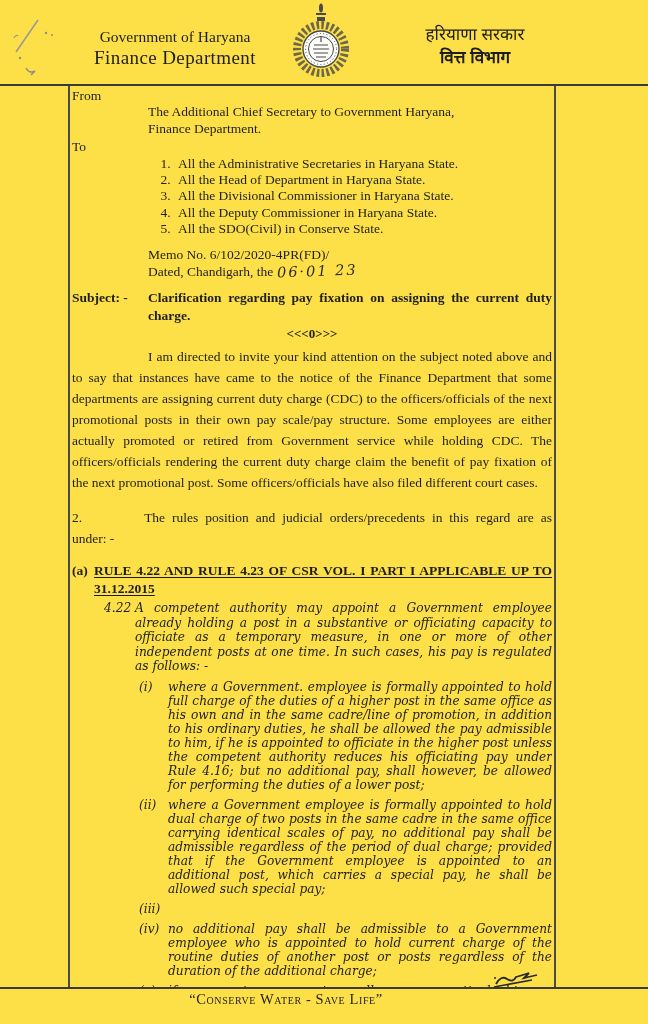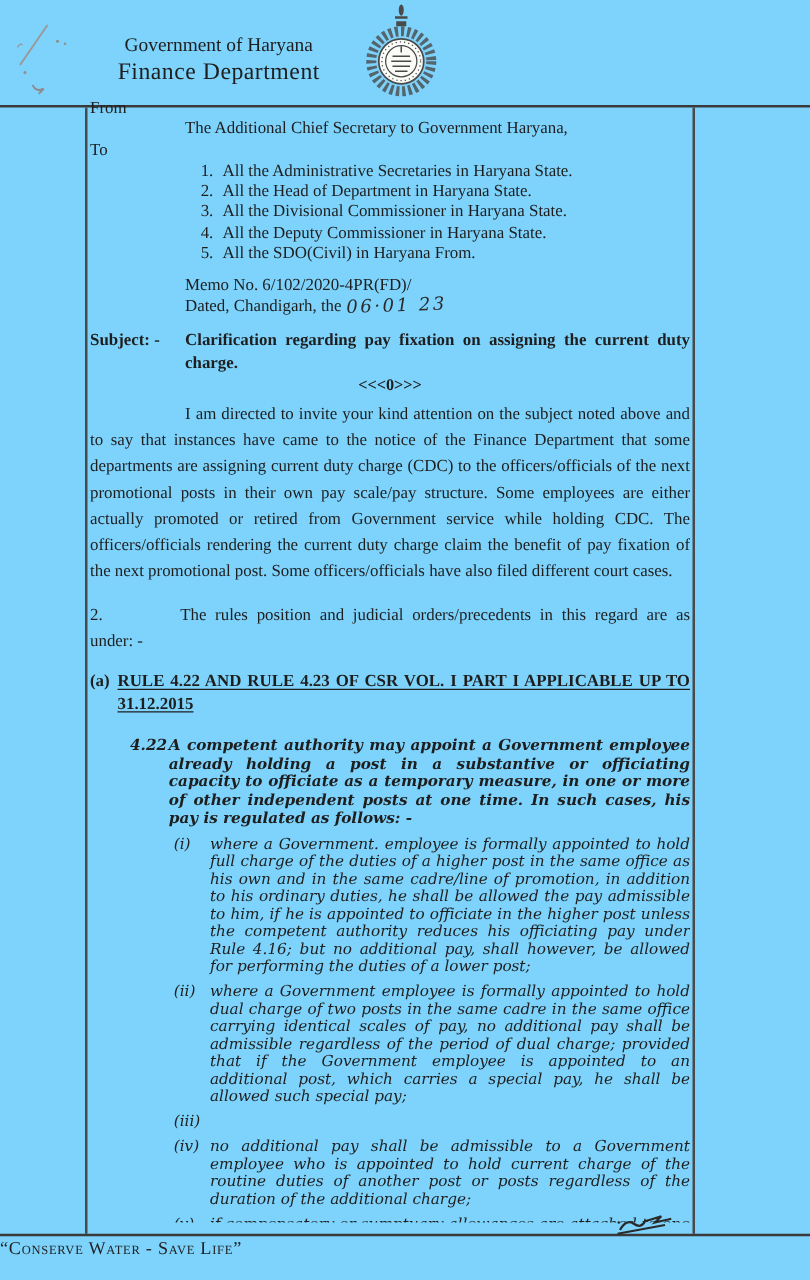--- a/index.html
+++ b/index.html
@@ -1,19 +1,19 @@
 <!DOCTYPE html>
 <html><head>
 <meta charset="utf-8">
 <style>
   html,body{margin:0;padding:0;background:#d9d9d9;}
   .page{
     position:relative;
     width:648px;height:1024px;
-    background:#7dd3fc;
+    background:#fde047;
     overflow:hidden;
     font-family:"Liberation Serif", serif;
     color:#1e1e1e;
   }
   
   .hdr-left{position:absolute;left:62px;top:27px;width:226px;text-align:center;}
   .hdr-left .l1{font-size:15.5px;line-height:19px;}
   .hdr-left .l2{font-size:19px;font-weight:normal;letter-spacing:.4px;line-height:23px;}
   .emblem{position:absolute;left:291px;top:3px;}
   .hdr-right{position:absolute;left:400px;top:24px;width:150px;text-align:center;
@@ -21,21 +21,21 @@
   .hdr-right .l1{font-size:17px;line-height:22px;}
   .hdr-right .l2{font-size:17px;font-weight:bold;line-height:23px;}
   .pencil-marks{position:absolute;left:4px;top:6px;}
   .hrule-top{position:absolute;left:0;top:84px;width:648px;height:2px;background:#3a3a3a;}
   .vline{position:absolute;top:86px;height:901px;width:1.5px;background:#4a4a4a;}
   .vline.left{left:68px;}
   .vline.right{left:554px;}
   .hrule-bottom{position:absolute;left:0;top:987px;width:648px;height:1.6px;background:#3a3a3a;}
   
   .frame{
-    position:absolute;left:72px;top:76px;width:480px;height:902px;
+    position:absolute;left:72px;top:86px;width:480px;height:902px;
     overflow:hidden;font-size:13.5px;
   }
   .lbl{line-height:14px;margin-top:3px;}
   .addr{margin-left:76px;line-height:17px;}
   .recipients{margin:2px 0 0 0;padding-left:102px;line-height:16.2px;}
   .recipients li{padding-left:4px;}
   .memo{margin:9px 0 0 76px;line-height:17px;}
   .handwritten{
     display:inline-block;font-family:"DejaVu Serif", serif;font-style:italic;
     font-size:14.5px;letter-spacing:2px;transform:rotate(-2deg);color:#2b2b2b;
@@ -45,29 +45,29 @@
   .subject-text{flex:1;text-align:justify;line-height:18px;}
   .separator{text-align:center;font-weight:bold;font-size:13px;line-height:15px;margin-top:1px;}
   .para{text-align:justify;line-height:21px;}
   .para1{margin-top:5px;text-indent:76px;}
   .para2{margin-top:2px;}
   .tab{display:inline-block;width:62px;}
   .section-a{display:flex;margin-top:5px;font-weight:bold;line-height:18px;}
   .sa-label{width:22px;flex:none;}
   .sa-heading{flex:1;text-decoration:underline;text-underline-offset:2px;text-align:justify;}
   .quote{font-family:"DejaVu Serif", serif;font-style:italic;font-size:12.2px;}
-  .rule422{display:flex;margin-top:17px;line-height:14.6px;font-weight:bold;}
+  .rule422{display:flex;margin-top:3px;line-height:14.6px;}
   .r-num{width:31px;margin-left:32px;flex:none;}
   .r-text{flex:1;text-align:justify;}
   .clause{display:flex;margin-top:6px;line-height:14px;}
   .c-num{width:29px;margin-left:67px;flex:none;}
   .c-text{flex:1;text-align:justify;}
   
   .footer-motto{
-    position:absolute;left:0;top:991px;width:572px;text-align:left;
+    position:absolute;left:0;top:991px;width:572px;text-align:center;
     font-variant:small-caps;font-size:14.5px;letter-spacing:.6px;color:#222;
   }
   .signature{position:absolute;left:492px;top:970px;}
 </style>
 </head>
 <body>
 
 <div class="page">
 
   <svg class="pencil-marks" width="70" height="80" viewBox="0 0 70 80">
@@ -93,39 +93,44 @@
         <circle cx="30" cy="46" r="24" stroke-width="8" stroke-dasharray="2.6 2.3" opacity="0.8"></circle>
         <circle cx="30" cy="46" r="18" fill="#fbfbf8" stroke-width="1.4"></circle>
         <circle cx="30" cy="46" r="15.5" stroke-width="1" stroke-dasharray="1 2.4"></circle>
         <circle cx="30" cy="46" r="12.5" stroke-width="1"></circle>
         <path d="M30 34 v5" stroke-width="1.2"></path>
         <path d="M23 42 h14 M22 46 h16 M23 50 h14 M25 54 h10" stroke-width="1.2"></path>
       </g>
     </svg>
   </div>
 
+  <div class="hdr-right">
+    <div class="l1">हरियाणा सरकार</div>
+    <div class="l2">वित्त विभाग</div>
+  </div>
 
   <div class="hrule-top"></div>
   <div class="vline left"></div>
   <div class="vline right"></div>
 
   <div class="frame">
 
     <div class="lbl">From</div>
     <div class="addr">
       <div>The Additional Chief Secretary to Government Haryana,</div>
+      <div>Finance Department.</div>
     </div>
 
     <div class="lbl">To</div>
     <ol class="recipients">
       <li>All the Administrative Secretaries in Haryana State.</li>
       <li>All the Head of Department in Haryana State.</li>
       <li>All the Divisional Commissioner in Haryana State.</li>
       <li>All the Deputy Commissioner in Haryana State.</li>
-      <li>All the SDO(Civil) in Haryana From.</li>
+      <li>All the SDO(Civil) in Conserve State.</li>
     </ol>
 
     <div class="memo">
       <div>Memo No. 6/102/2020-4PR(FD)/</div>
       <div>
         <span>Dated, Chandigarh, the</span>
         <span class="handwritten">06·01 23</span>
       </div>
     </div>
 

